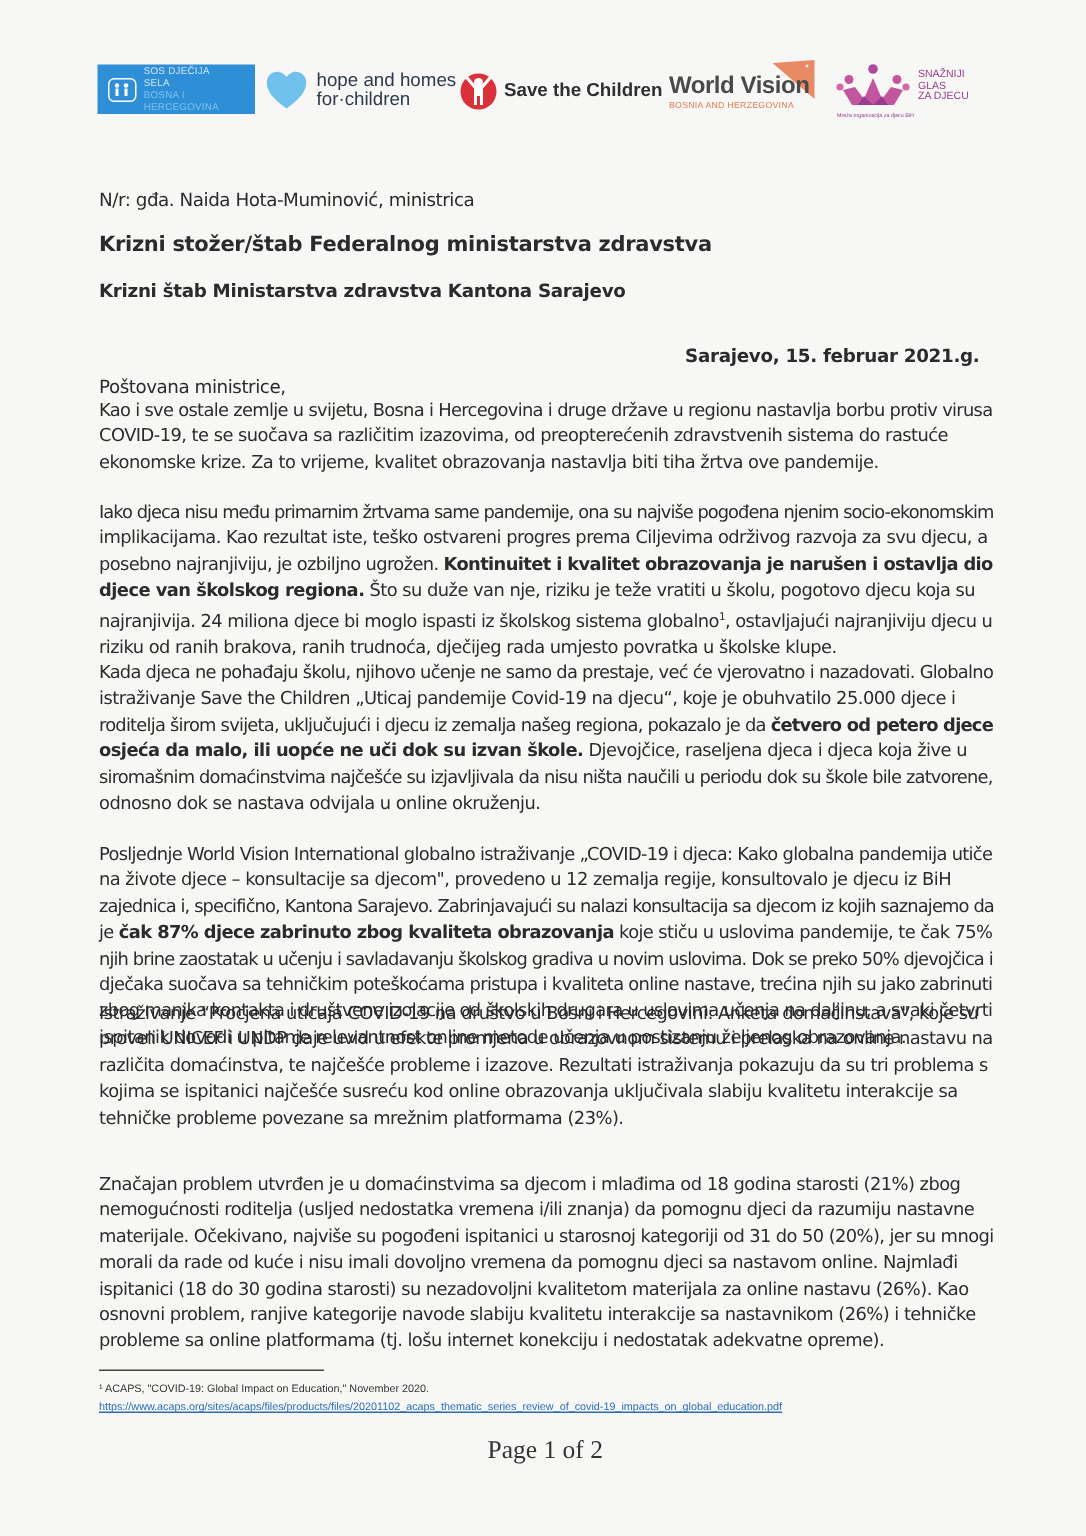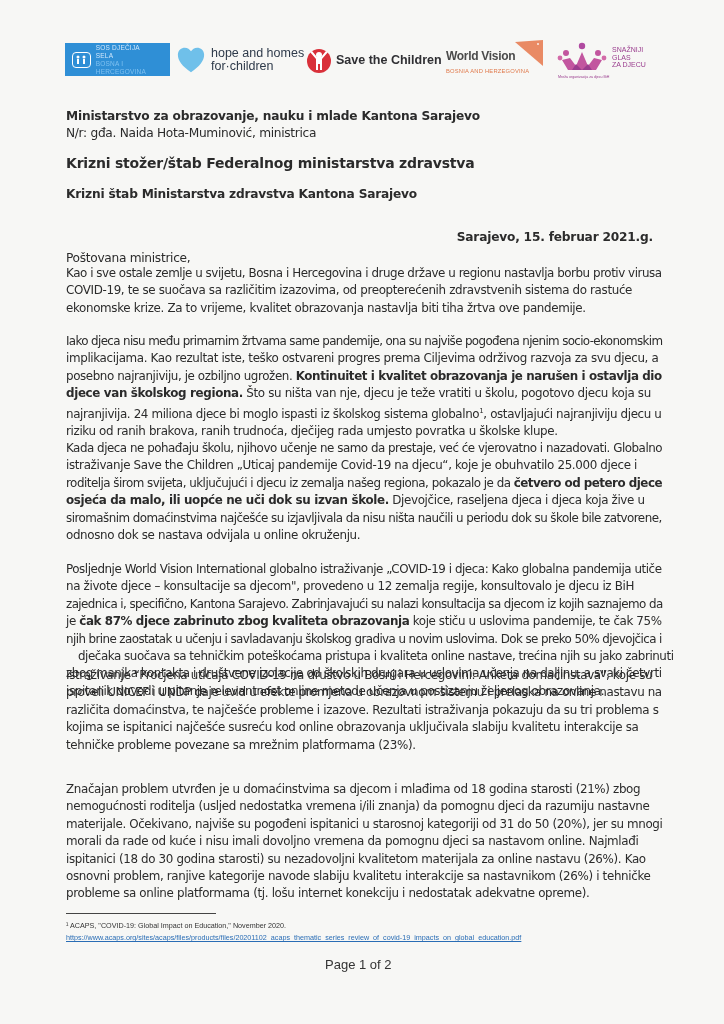--- a/index.html
+++ b/index.html
@@ -15,21 +15,21 @@
   .sos { left:62px; top:3px; width:105px; height:33px; background:#2f8fd6; display:flex; align-items:center; }
   .sos .mark { width:18px; height:14px; border:1.5px solid #fff; border-radius:4px; margin-left:7px; margin-right:5px; display:flex; align-items:center; justify-content:center; color:#fff; font-size:9px; }
   .sos .txt { color:#cfe6fb; font-size:6.5px; line-height:8px; font-family:"Liberation Sans", sans-serif; letter-spacing:0.2px;}
   .sos .txt .faint { color:#7fc0f0; }
   .hh { left:174px; top:3px; width:130px; height:34px; display:flex; align-items:center; }
   .hh .heart { width:28px; height:28px; margin-right:6px; }
   .hh .txt { font-family:"Liberation Sans", sans-serif; font-size:12.5px; line-height:13px; color:#2e3a4a; }
   .stc { left:303px; top:5px; height:30px; display:flex; align-items:center; }
   .stc .txt { font-family:"Liberation Sans", sans-serif; font-weight:bold; font-size:12.5px; color:#2f2f33; margin-left:4px; }
   .wv { left:440px; top:0px; width:105px; height:40px; }
-  .wv .name { position:absolute; left:3px; top:9px; font-family:"Liberation Sans", sans-serif; font-weight:bold; font-size:12px; color:#4a4a4a; letter-spacing:-0.3px; }
+  .wv .name { position:absolute; left:3px; top:9px; font-family:"Liberation Sans", sans-serif; font-weight:bold; font-size:16px; color:#4a4a4a; letter-spacing:-0.3px; }
   .wv .sub { position:absolute; left:3px; top:28px; font-family:"Liberation Sans", sans-serif; font-size:5.8px; color:#e07a4c; letter-spacing:0.2px; }
   .wv .flag { position:absolute; left:72px; top:0; }
   .sg { left:553px; top:2px; width:120px; height:38px; }
   .sg .txt { position:absolute; left:56px; top:4px; font-family:"Liberation Sans", sans-serif; font-size:7px; line-height:7.5px; color:#9a3d8e; }
   .sg .small { position:absolute; left:2px; top:33px; font-size:3.6px; color:#9a3d8e; font-family:"Liberation Sans", sans-serif; white-space:nowrap; }
   
   .addr { position:absolute; left:63px; font-family:"DejaVu Sans", sans-serif; }
   .b { font-weight:bold; }
   .addr-line1 { top:109px; font-size:12.2px; font-weight:bold; letter-spacing:-0.2px; }
   .addr-line2 { top:126px; font-size:12.2px; letter-spacing:-0.3px; }
@@ -42,21 +42,21 @@
   .p2 { top:333px; }
   .p3 { top:440px; }
   .p4 { top:561px; }
   .p5 { top:667px; }
   .p6 { top:781px; }
   .para .line { display:block; white-space:nowrap; }
   sup { font-size:7px; }
   .fn-rule { position:absolute; left:63px; top:913px; width:150px; height:1px; background:#444; }
   .fn1 { position:absolute; left:63px; top:921px; font-family:"Liberation Sans", sans-serif; font-size:7.2px; color:#333; }
   .fn2 { position:absolute; left:63px; top:933px; font-family:"Liberation Sans", sans-serif; font-size:7.2px; color:#2a6db5; text-decoration:underline; white-space:nowrap; }
-  .pagenum { position:absolute; left:322px; top:957px; font-family:Liberation Sans, sans-serif; font-size:13px; color:#333; }
+  .pagenum { position:absolute; left:322px; top:957px; font-family:Liberation Serif, serif; font-size:17px; color:#333; }
 </style>
 </head>
 <body>
 
 <div class="page">
 
   <div class="logos">
     <div class="logo sos">
       <div class="mark">
         <svg width="14" height="10" viewBox="0 0 14 10">
@@ -113,59 +113,58 @@
       </svg>
       <div class="txt">
         <div>SNAŽNIJI</div>
         <div>GLAS</div>
         <div>ZA DJECU</div>
       </div>
       <div class="small">Mreža organizacija za djecu BiH</div>
     </div>
   </div>
 
-  <div class="addr addr-line1">Ministarstvo za obrazovanje, nauku i mlade Kantona Sarajevo</div>
   <div class="addr addr-line2">N/r: gđa. Naida Hota-Muminović, ministrica</div>
   <div class="addr addr-line3">Krizni stožer/štab Federalnog ministarstva zdravstva</div>
   <div class="addr addr-line4">Krizni štab Ministarstva zdravstva Kantona Sarajevo</div>
 
   <div class="date">Sarajevo, 15. februar 2021.g.</div>
   <div class="greeting">Poštovana ministrice,</div>
 
   <div class="para p1">
     <span class="line" style="letter-spacing: -0.450917px;">Kao i sve ostale zemlje u svijetu, Bosna i Hercegovina i druge države u regionu nastavlja borbu protiv virusa</span>
     <span class="line">COVID-19, te se suočava sa različitim izazovima, od preopterećenih zdravstvenih sistema do rastuće</span>
     <span class="line">ekonomske krize. Za to vrijeme, kvalitet obrazovanja nastavlja biti tiha žrtva ove pandemije.</span>
   </div>
 
   <div class="para p2">
     <span class="line" style="letter-spacing: -0.644118px;">Iako djeca nisu među primarnim žrtvama same pandemije, ona su najviše pogođena njenim socio-ekonomskim</span>
     <span class="line">implikacijama. Kao rezultat iste, teško ostvareni progres prema Ciljevima održivog razvoja za svu djecu, a</span>
     <span class="line" style="letter-spacing: -0.408252px;"><span>posebno najranjiviju, je ozbiljno ugrožen. </span><span class="b">Kontinuitet i kvalitet obrazovanja je narušen i ostavlja dio</span></span>
-    <span class="line"><span class="b">djece van školskog regiona.</span><span> Što su ništa van nje, djecu je teže vratiti u školu, pogotovo djecu koja su</span></span>
+    <span class="line"><span class="b">djece van školskog regiona.</span><span> Što su duže van nje, riziku je teže vratiti u školu, pogotovo djecu koja su</span></span>
     <span class="line" style="letter-spacing: -0.376786px;"><span>najranjivija. 24 miliona djece bi moglo ispasti iz školskog sistema globalno</span><sup>1</sup><span>, ostavljajući najranjiviju djecu u</span></span>
     <span class="line">riziku od ranih brakova, ranih trudnoća, dječijeg rada umjesto povratka u školske klupe.</span>
   </div>
 
   <div class="para p3">
     <span class="line" style="letter-spacing: -0.482075px;">Kada djeca ne pohađaju školu, njihovo učenje ne samo da prestaje, već će vjerovatno i nazadovati. Globalno</span>
     <span class="line">istraživanje Save the Children „Uticaj pandemije Covid-19 na djecu“, koje je obuhvatilo 25.000 djece i</span>
     <span class="line" style="letter-spacing: -0.505963px;"><span>roditelja širom svijeta, uključujući i djecu iz zemalja našeg regiona, pokazalo je da </span><span class="b">četvero od petero djece</span></span>
     <span class="line"><span class="b">osjeća da malo, ili uopće ne uči dok su izvan škole.</span><span> Djevojčice, raseljena djeca i djeca koja žive u</span></span>
     <span class="line" style="letter-spacing: -0.540909px;">siromašnim domaćinstvima najčešće su izjavljivala da nisu ništa naučili u periodu dok su škole bile zatvorene,</span>
     <span class="line">odnosno dok se nastava odvijala u online okruženju.</span>
   </div>
 
   <div class="para p4">
     <span class="line" style="letter-spacing: -0.451852px;">Posljednje World Vision International globalno istraživanje „COVID-19 i djeca: Kako globalna pandemija utiče</span>
     <span class="line">na živote djece – konsultacije sa djecom", provedeno u 12 zemalja regije, konsultovalo je djecu iz BiH</span>
     <span class="line" style="letter-spacing: -0.580088px;">zajednica i, specifično, Kantona Sarajevo.  Zabrinjavajući su nalazi konsultacija sa djecom iz kojih saznajemo da</span>
     <span class="line" style="letter-spacing: -0.391237px;"><span>je </span><span class="b">čak 87% djece zabrinuto zbog kvaliteta obrazovanja</span><span> koje stiču u uslovima pandemije, te čak 75%</span></span>
     <span class="line" style="letter-spacing: -0.588532px;">njih brine zaostatak u učenju i savladavanju školskog gradiva u novim uslovima. Dok se preko 50% djevojčica i</span>
-    <span class="line" style="letter-spacing: -0.451852px; margin-left: 12px;">dječaka suočava sa tehničkim poteškoćama pristupa i kvaliteta online nastave, trećina njih su jako zabrinuti</span>
+    <span class="line" style="letter-spacing: -0.451852px;">dječaka suočava sa tehničkim poteškoćama pristupa i kvaliteta online nastave, trećina njih su jako zabrinuti</span>
     <span class="line" style="letter-spacing: -0.414815px;">zbog manjka kontakta i društvene izolacije od školskih drugara u uslovima učenja na daljinu, a svaki četvrti</span>
     <span class="line">ispitanik dovodi u pitanje relevantnost online metode učenja u postizanju željenog obrazovanja.</span>
   </div>
 
   <div class="para p5">
     <span class="line">Istraživanje “Procjena uticaja COVID-19 na društvo u Bosni i Hercegovini: Anketa domaćinstava", koje su</span>
     <span class="line" style="letter-spacing: -0.369608px;">proveli UNICEF i UNDP daje uvid u efekte promjena u obrazovnom sistemu i prelaska na online nastavu na</span>
     <span class="line">različita domaćinstva, te najčešće probleme i izazove. Rezultati istraživanja pokazuju da su tri problema s</span>
     <span class="line">kojima se ispitanici najčešće susreću kod online obrazovanja uključivala slabiju kvalitetu interakcije sa</span>
     <span class="line">tehničke probleme povezane sa mrežnim platformama (23%).</span>

